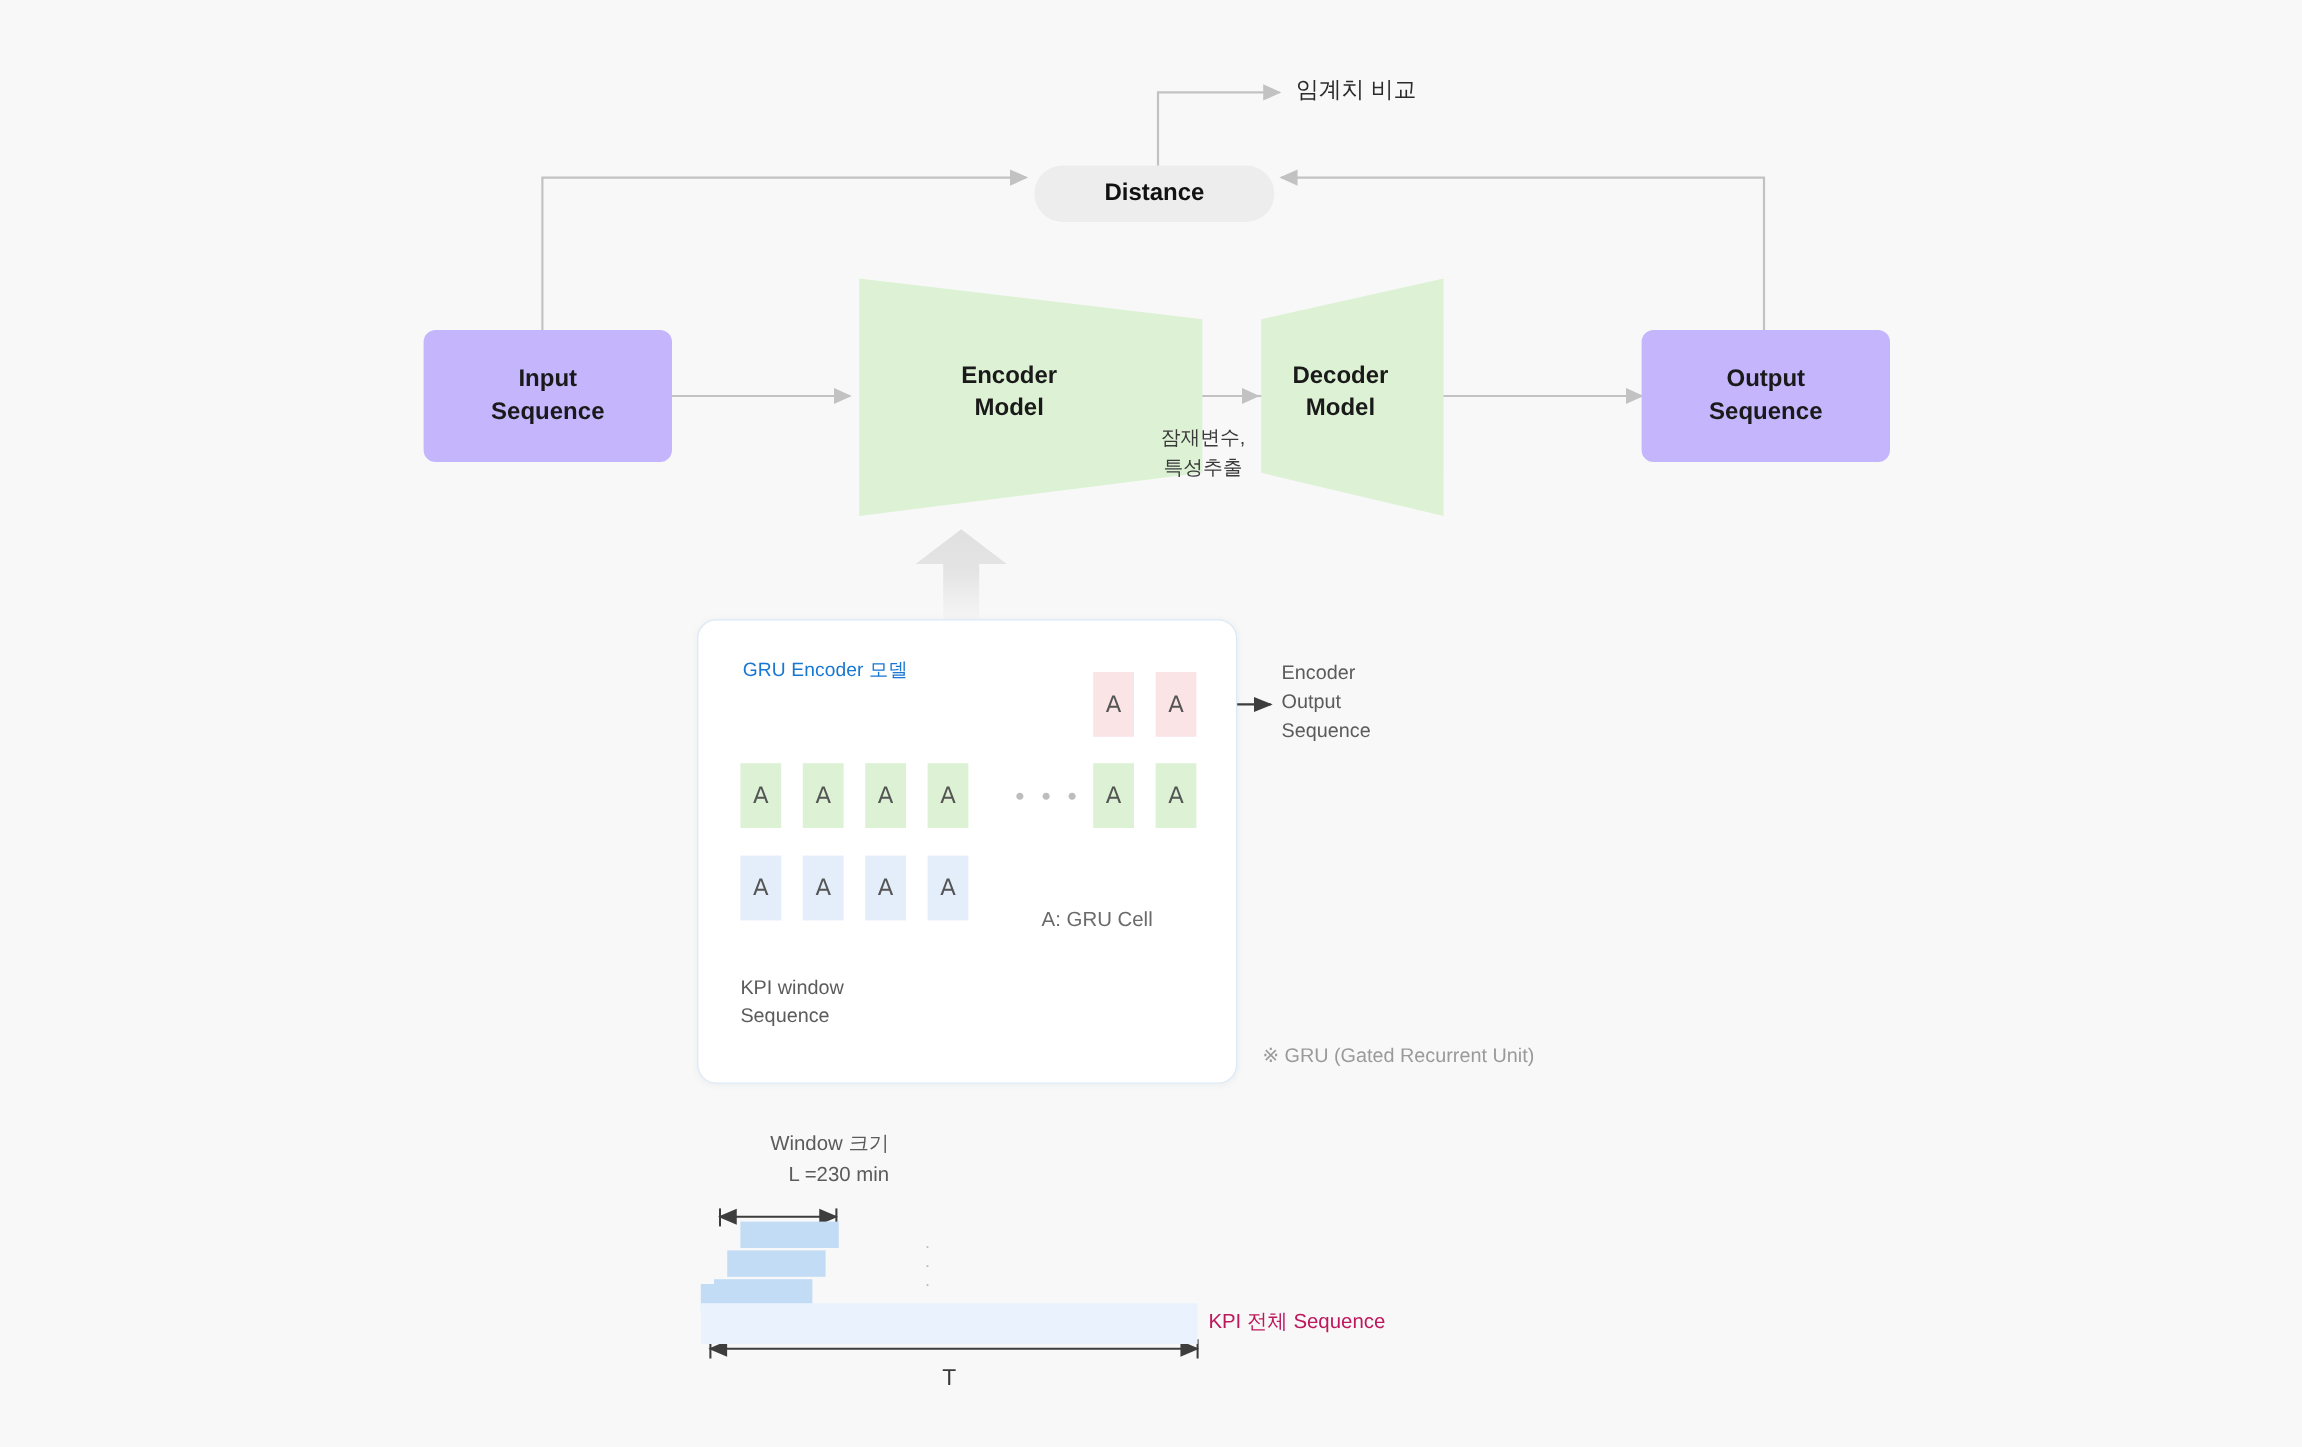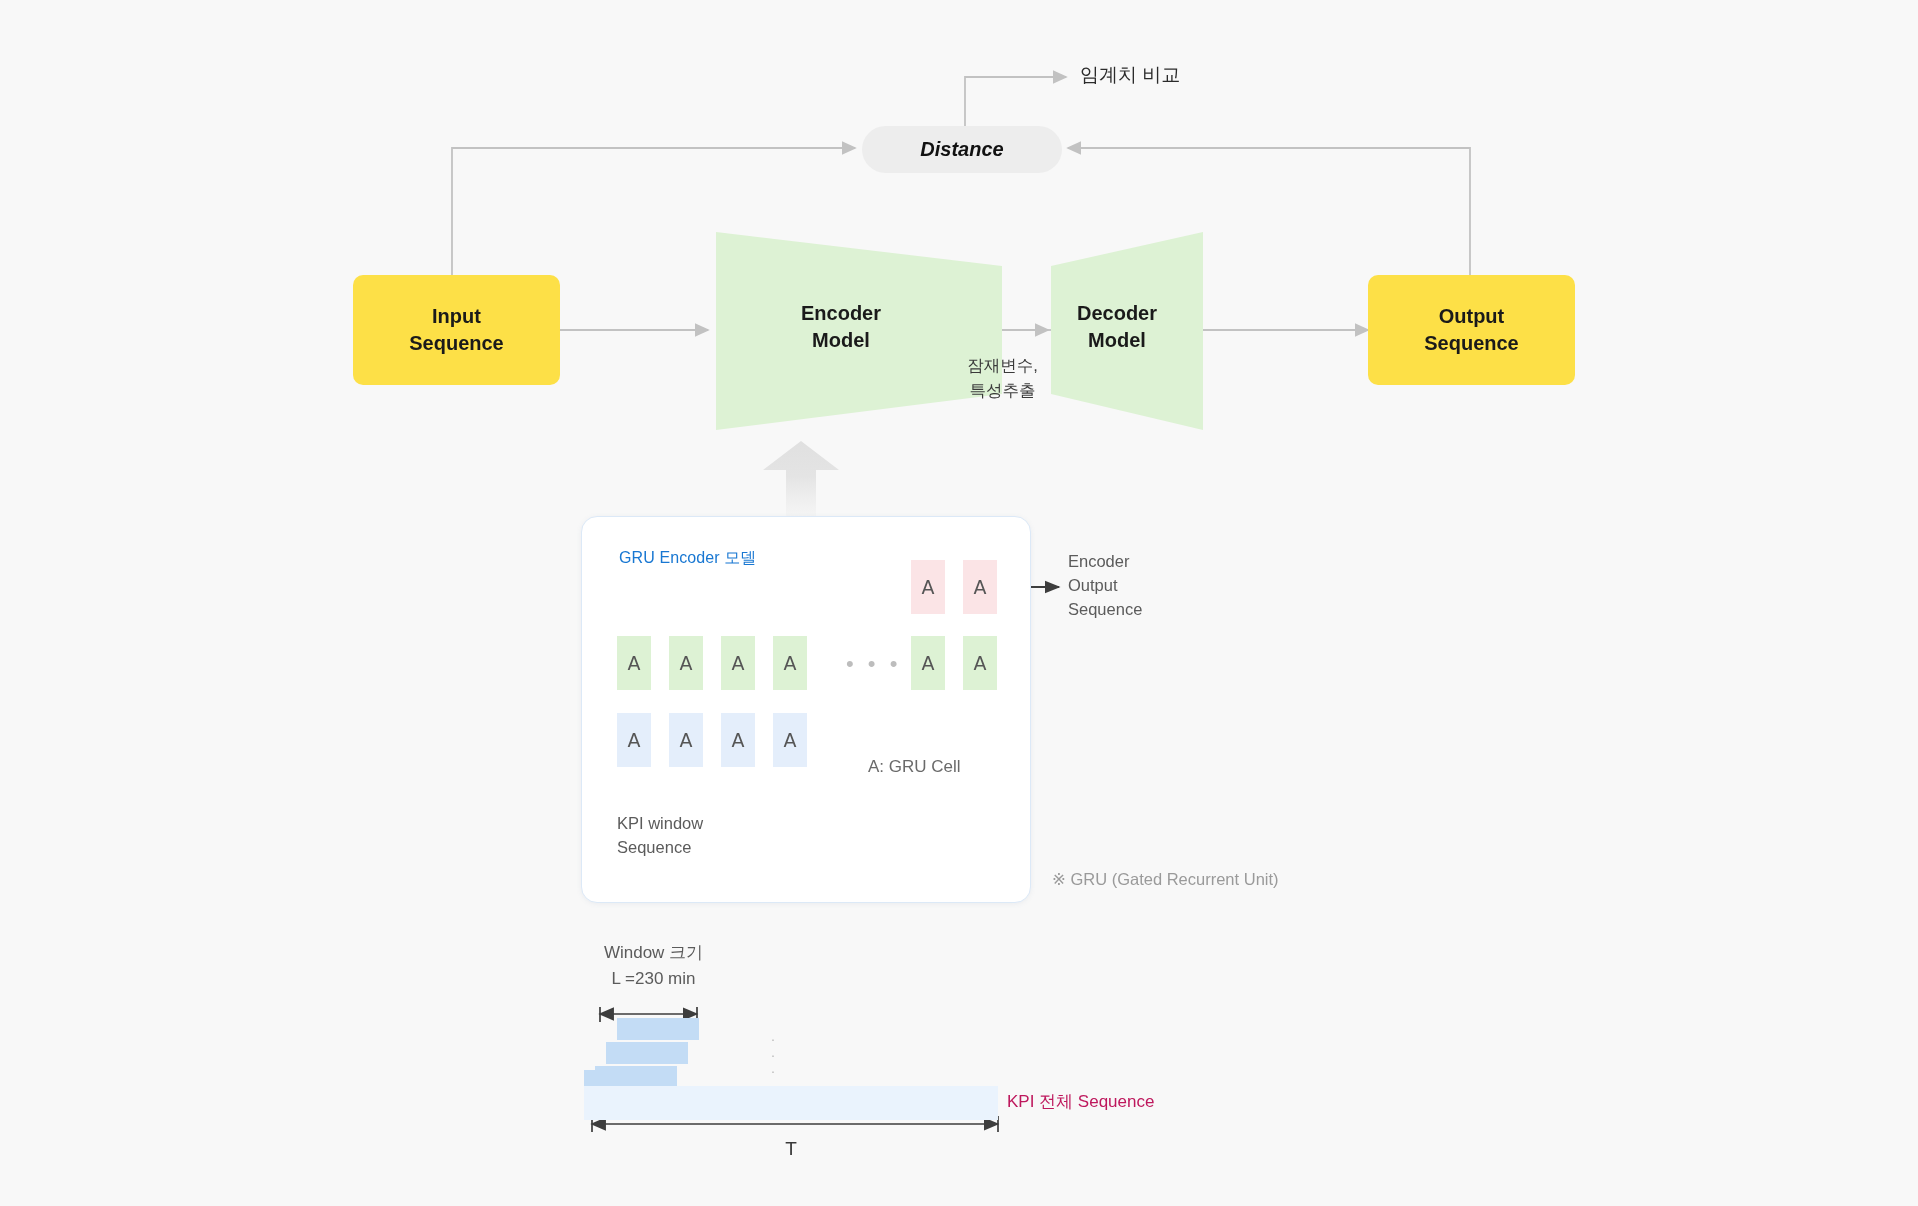--- a/index.html
+++ b/index.html
@@ -9,21 +9,21 @@
     font-family:"Liberation Sans","DejaVu Sans",sans-serif;
     overflow:hidden;
     position:relative;
   }
   #stage{position:absolute;left:0;top:0;width:1918px;height:1206px;}
   .abs{position:absolute;}
 
   
   .iobox{
     position:absolute;
-    background:#fde047;
+    background:#c4b5fd;
     border-radius:10px;
     display:flex;align-items:center;justify-content:center;
     text-align:center;
     font-weight:bold;
     font-size:20px;
     color:#1a1a1a;
     line-height:1.35;
   }
   .pill{
     position:absolute;
@@ -215,21 +215,21 @@
       <path d="M592,1116 L592,1132"></path>
       <path d="M998,1116 L998,1132"></path>
     </g>
   </svg>
 
   <svg class="layer" viewBox="0 0 1918 1206">
     <polygon points="716,232 1002,266 1002,394 716,430" fill="#ddf2d4"></polygon>
     <polygon points="1051,266 1203,232 1203,430 1051,394" fill="#ddf2d4"></polygon>
   </svg>
 
-  <div class="pill" style="left:862px;top:126px;width:200px;height:47px;font-style:italic;">
+  <div class="pill" style="left:862px;top:138px;width:200px;height:47px;">
     <span>Distance</span>
   </div>
 
   <div class="abs" style="left:1080px;top:62px;font-size:19px;color:#2b2b2b;">임계치 비교</div>
 
   <div class="iobox" style="left:353px;top:275px;width:207px;height:110px;">
     <div>
       <div>Input</div>
       <div>Sequence</div>
     </div>
@@ -311,21 +311,21 @@
   <div class="lbl" style="left:1068px;top:550px;">
     <div>Encoder</div>
     <div>Output</div>
     <div>Sequence</div>
   </div>
 
   <div class="gcell-cap" style="left:868px;top:757px;">A: GRU Cell</div>
 
   <div class="footnote" style="left:1052px;top:870px;">※ GRU (Gated Recurrent Unit)</div>
 
-  <div class="lbl-k" style="left:566px;top:940px;width:175px;color:#5b5b5b;font-size:17px;">
+  <div class="lbl-k" style="left:566px;top:940px;width:175px;color:#5b5b5b;font-size:17px;text-align:right;">
     <div>Window 크기</div>
     <div>L =230 min</div>
   </div>
 
   <div class="winbar" style="left:617px;top:1018px;width:82px;height:22px;"></div>
   <div class="winbar" style="left:606px;top:1042px;width:82px;height:22px;"></div>
   <div class="winbar" style="left:595px;top:1066px;width:82px;height:22px;"></div>
   <div class="winbar" style="left:584px;top:1070px;width:82px;height:22px;"></div>
 
   <div class="fullbar" style="left:584px;top:1086px;width:414px;height:34px;"></div>

